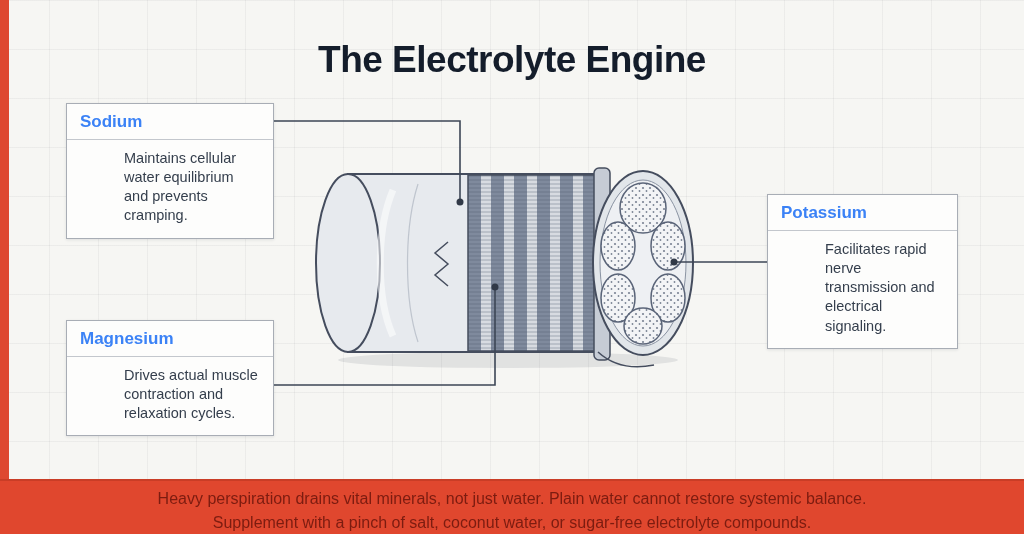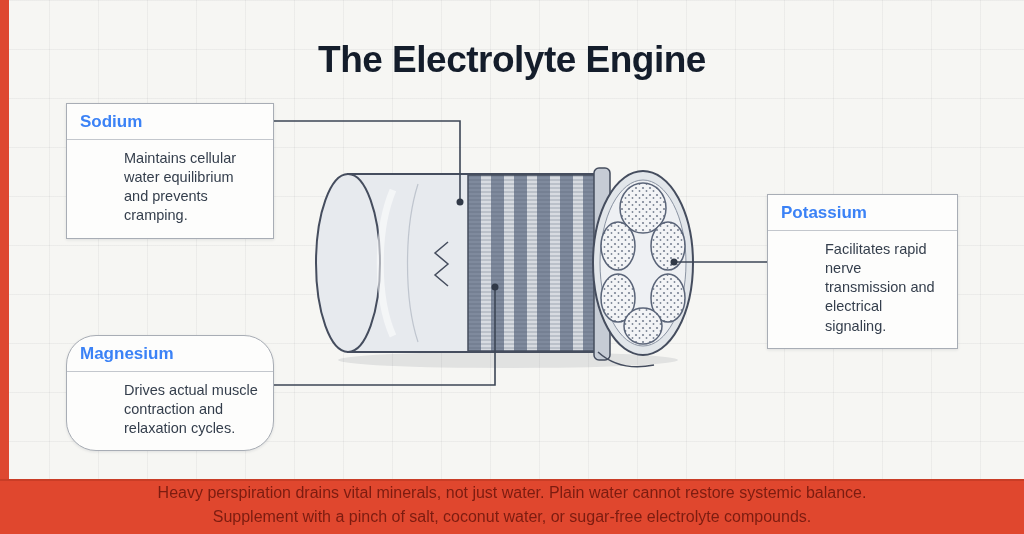--- a/index.html
+++ b/index.html
@@ -29,38 +29,38 @@
   .callout-header{
     padding:8px 13px 7px 13px;
     font-size:17px;font-weight:700;color:#3b82f6;
     border-bottom:1px solid #c3c7cd;
   }
   .callout-body{
     padding:9px 13px 12px 13px;
     font-size:14.5px;line-height:1.32;color:#343e4c;margin-left:44px;
   }
   .callout-sodium{left:66px;top:103px;width:206px;}
-  .callout-magnesium{left:66px;top:335px;width:206px;border-radius:30px;}
+  .callout-magnesium{left:66px;top:320px;width:206px;}
   .callout-potassium{left:767px;top:194px;width:189px;}
   .illustration{
     position:absolute;left:298px;top:158px;width:420px;height:215px;
   }
   .connector-overlay{
     position:absolute;left:0;top:0;width:1024px;height:534px;
     pointer-events:none;
   }
   .banner{
     position:absolute;left:0;top:479px;width:1024px;height:55px;
     background:#e0472e;
     border-top:2px solid #c93d26;
     box-sizing:border-box;
     text-align:center;
     color:#7c1c10;
     font-size:16px;line-height:1.5;
-    padding-top:0;
+    padding-top:6px;
   }
   .banner div{white-space:nowrap;}
 </style>
 </head>
 <body>
 
 <div class="accent-strip"></div>
 
 <h1 class="page-title">The Electrolyte Engine</h1>
 

